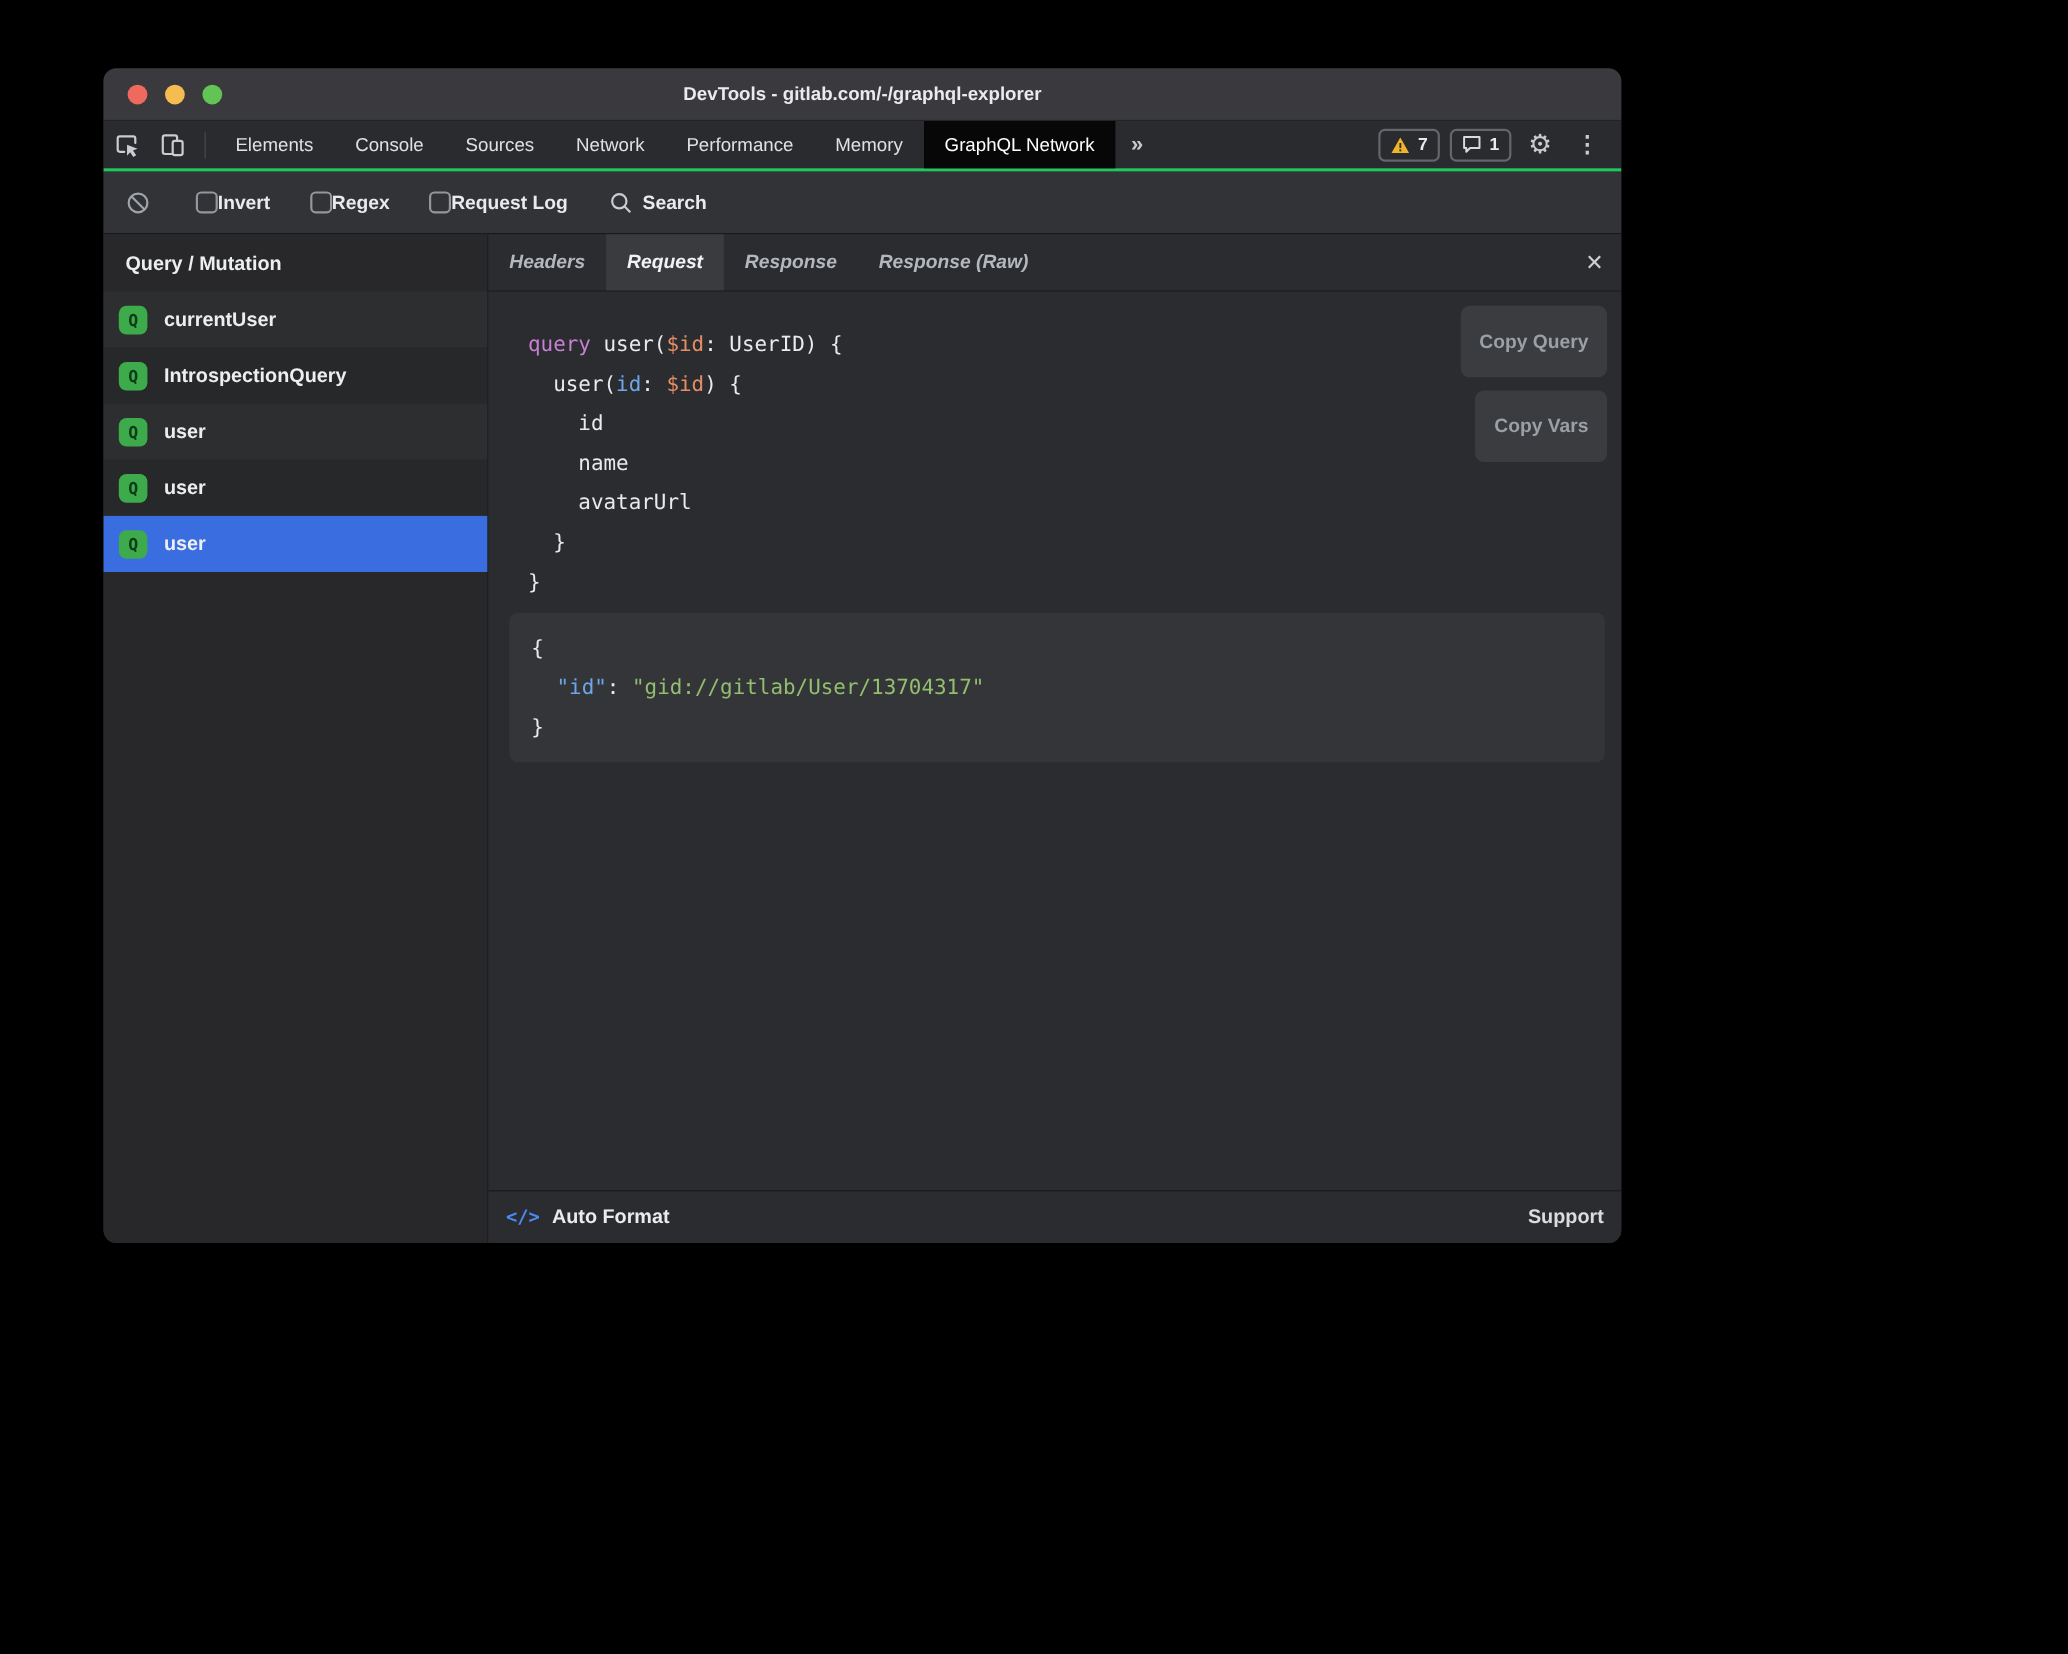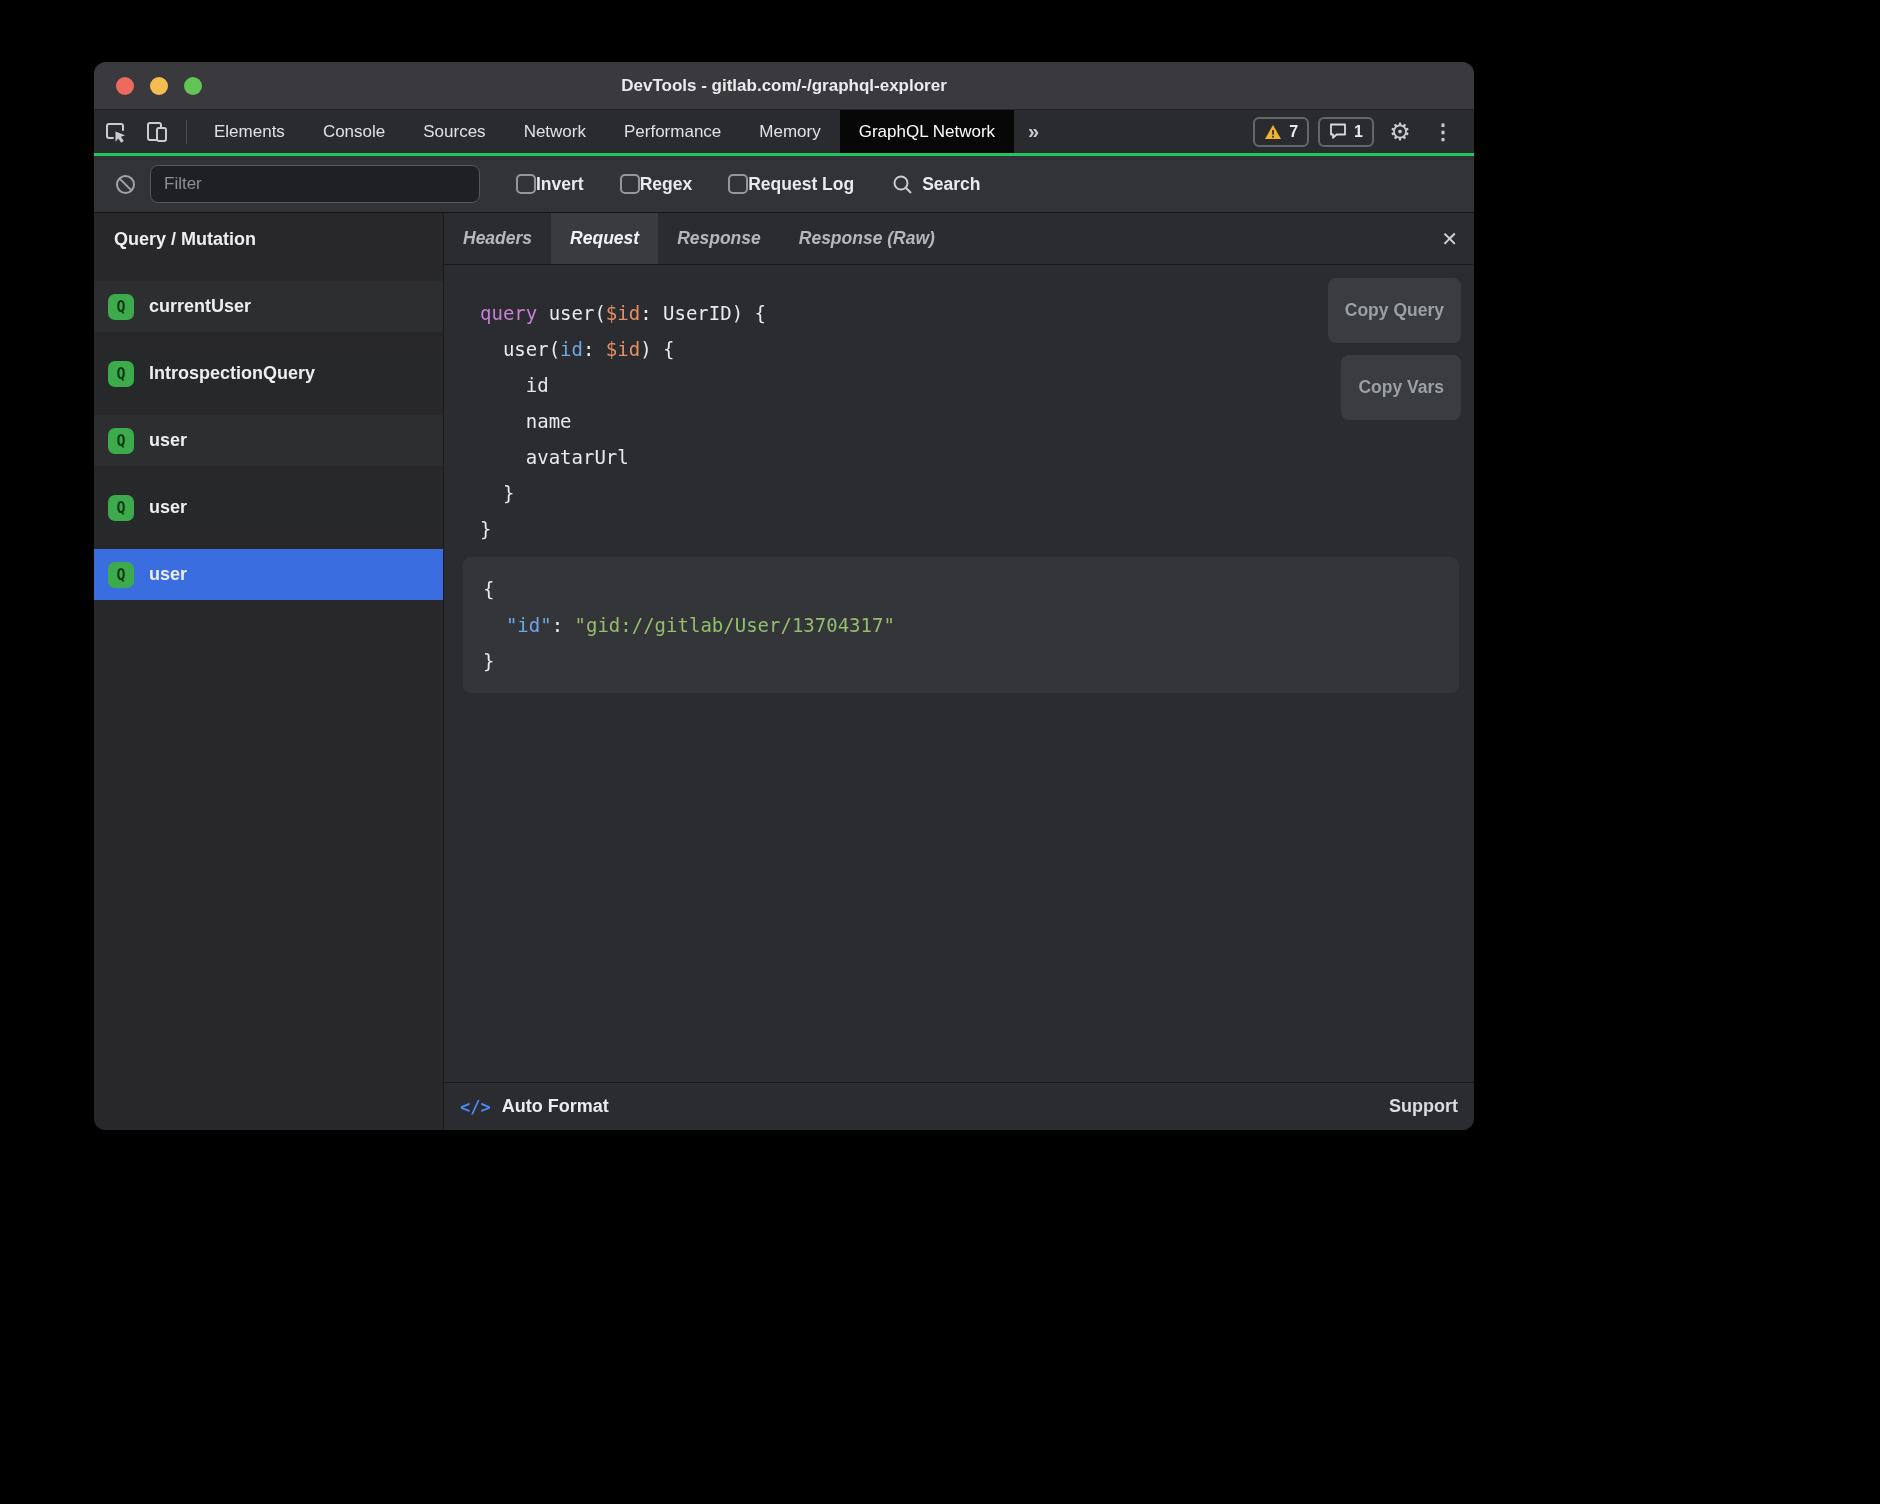--- a/index.html
+++ b/index.html
@@ -63,21 +63,21 @@
     background: #1f2023; border: 1px solid #54575d; border-radius: 8px;
     color: #e8eaed; font-size: 17px; padding: 0 13px; outline: none;
     font-family: "Liberation Sans", sans-serif;
   }
   .filter-input::placeholder { color: #8b8f94; }
   .check { display: flex; align-items: center; color: #e9eaec; font-size: 17.5px; font-weight: bold; margin-left: 36px; cursor: default; }
   .cb { width: 20px; height: 20px; border: 2px solid #93979c; border-radius: 5px; flex: 0 0 auto; }
   .searchctl { display: flex; align-items: center; gap: 9px; color: #e9eaec; font-size: 17.5px; font-weight: bold; margin-left: 38px; }
   
   .content { flex: 1; display: flex; min-height: 0; }
-  .sidebar { flex: 0 0 350px; width: 350px; background: #28282a; border-right: 1px solid #1a1a1c; display: flex; flex-direction: column; gap: 16px; }
+  .sidebar { flex: 0 0 350px; width: 350px; background: #28282a; border-right: 1px solid #1a1a1c; display: flex; flex-direction: column; }
   .side-header { height: 52px; display: flex; align-items: center; padding: 0 20px; color: #eceef0; font-weight: bold; font-size: 18px; }
   .srow { height: 51px; flex: 0 0 51px; display: flex; align-items: center; gap: 15px; padding: 0 14px; }
   .srow.a { background: #2d2e30; }
   .srow.b { background: #27282a; }
   .srow.selected { background: #3a6de0; }
   .qbadge {
     width: 26px; height: 26px; border-radius: 7px;
     background: #3dab4c; color: #0d3a17;
     font-weight: bold; font-size: 15px;
     display: flex; align-items: center; justify-content: center;
@@ -179,21 +179,20 @@
     </div>
   </div>
 
   <div class="filterbar">
     <span class="block-icon">
       <svg width="23" height="23" viewBox="0 0 23 23">
         <circle cx="11.5" cy="11.5" r="8.5" stroke="#a0a4a8" stroke-width="2" fill="none"></circle>
         <line x1="5.6" y1="5.6" x2="17.4" y2="17.4" stroke="#a0a4a8" stroke-width="2"></line>
       </svg>
     </span>
-    <input class="filter-input" type="text" value="" placeholder="Filter" style="">
     <label class="check">
       <span class="cb"></span>
       <span>Invert</span>
     </label>
     <label class="check">
       <span class="cb"></span>
       <span>Regex</span>
     </label>
     <label class="check">
       <span class="cb"></span>

